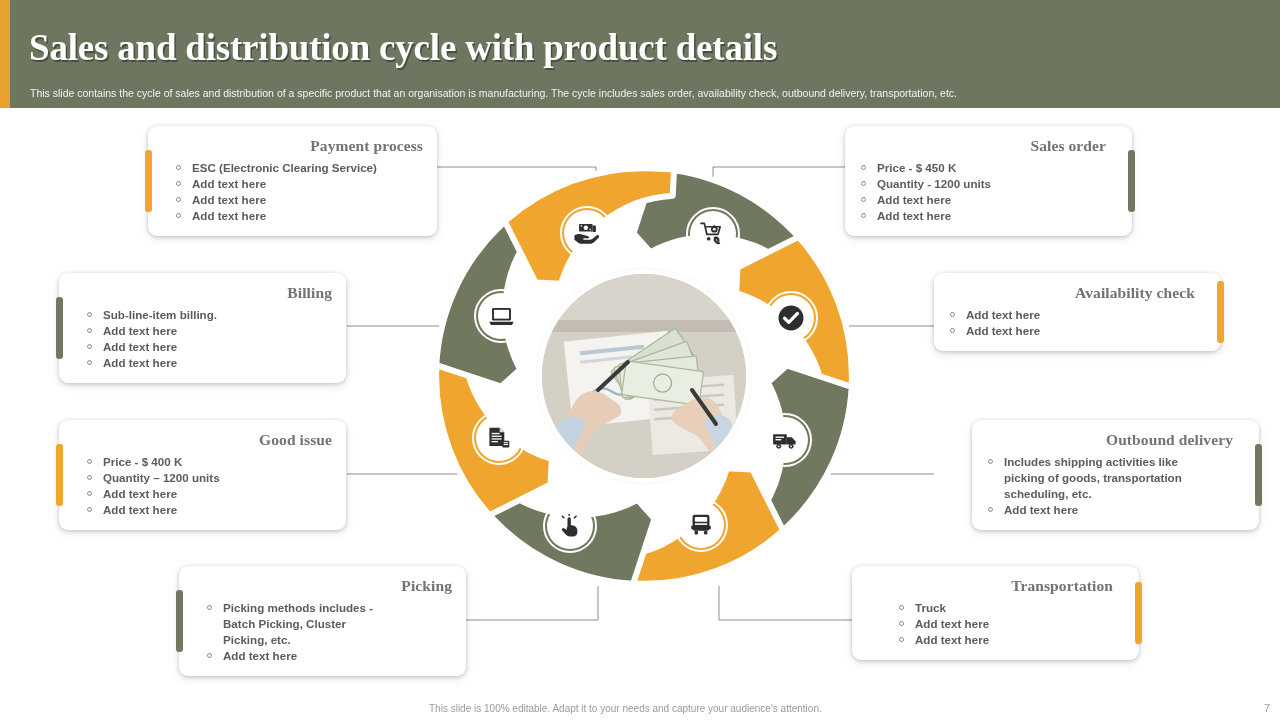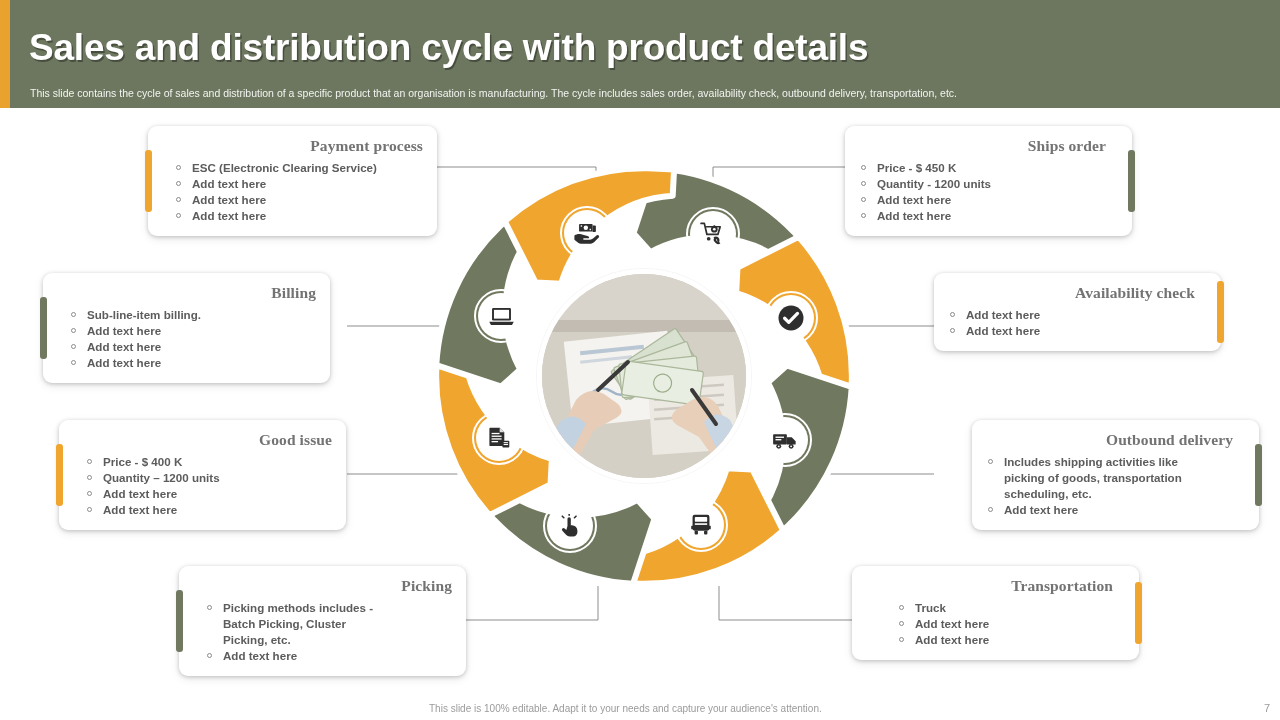--- a/index.html
+++ b/index.html
@@ -17,21 +17,21 @@
     width: 1280px; height: 108px;
     background: #6d7760;
   }
   .header-accent {
     position: absolute; left: 0; top: 0;
     width: 10px; height: 108px;
     background: #e9a22e;
   }
   .title {
     position: absolute; left: 29px; top: 26px;
-    font-family: Liberation Sans, sans-serif;
+    font-family: Liberation Serif, serif;
     font-weight: bold;
     font-size: 37px;
     line-height: 44px;
     color: #ffffff;
     letter-spacing: -0.2px;
     text-shadow: 1.5px 1.5px 0 rgba(40,45,35,0.55);
     white-space: nowrap;
   }
   .subtitle {
     position: absolute; left: 30px; top: 86px;
@@ -388,21 +388,21 @@
   <div class="card-accent left" style="background: rgb(240, 165, 46);"></div>
   <div class="card-title">Payment process</div>
   <ul class="bullets">
     <li><span class="marker"></span><span>ESC (Electronic Clearing  Service)</span></li>
     <li><span class="marker"></span><span>Add text here</span></li>
     <li><span class="marker"></span><span>Add text here</span></li>
     <li><span class="marker"></span><span>Add text here</span></li>
   </ul>
 </div>
 
-<div class="card" style="left:43px; top:273px; width:287px;">
+<div class="card" style="left:59px; top:273px; width:287px;">
   <div class="card-accent left" style="background: rgb(112, 121, 95);"></div>
   <div class="card-title">Billing</div>
   <ul class="bullets">
     <li><span class="marker"></span><span>Sub-line-item  billing.</span></li>
     <li><span class="marker"></span><span>Add text here</span></li>
     <li><span class="marker"></span><span>Add text here</span></li>
     <li><span class="marker"></span><span>Add text here</span></li>
   </ul>
 </div>
 
@@ -421,21 +421,21 @@
   <div class="card-accent left" style="background: rgb(112, 121, 95);"></div>
   <div class="card-title">Picking</div>
   <ul class="bullets">
     <li style="padding-right:70px;"><span class="marker"></span><span>Picking methods  includes - Batch Picking, Cluster Picking, etc.</span></li>
     <li><span class="marker"></span><span>Add text here</span></li>
   </ul>
 </div>
 
 <div class="card right" style="left:845px; top:126px; width:287px;">
   <div class="card-accent right" style="background: rgb(112, 121, 95);"></div>
-  <div class="card-title">Ships order</div>
+  <div class="card-title">Sales order</div>
   <ul class="bullets">
     <li><span class="marker"></span><span>Price -  $ 450 K</span></li>
     <li><span class="marker"></span><span>Quantity -  1200  units</span></li>
     <li><span class="marker"></span><span>Add text here</span></li>
     <li><span class="marker"></span><span>Add text here</span></li>
   </ul>
 </div>
 
 <div class="card right" style="left:934px; top:273px; width:287px;">
   <div class="card-accent right" style="background: rgb(240, 165, 46);"></div>

